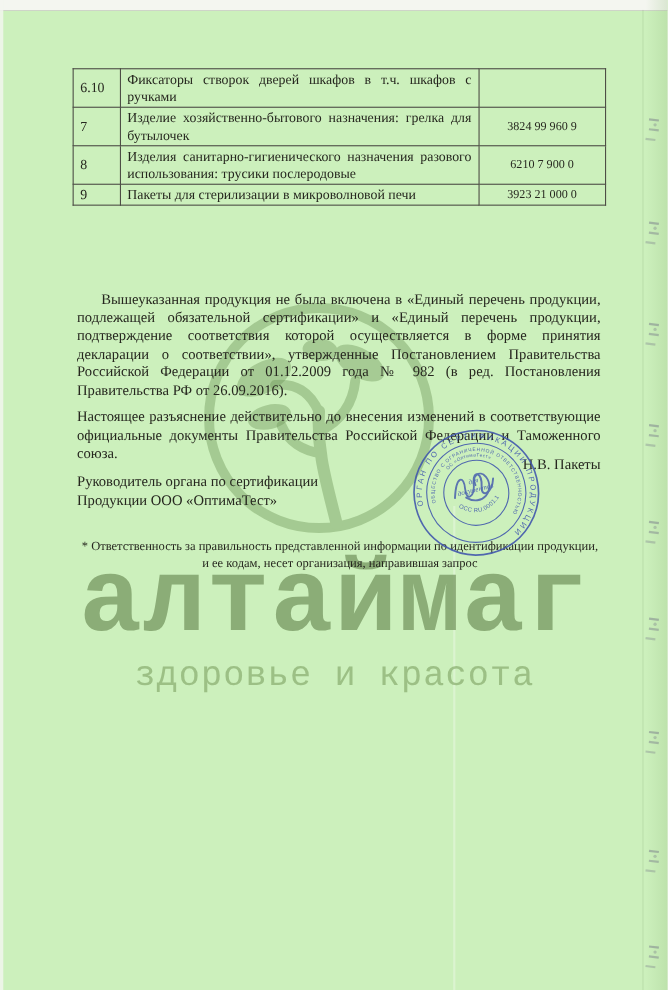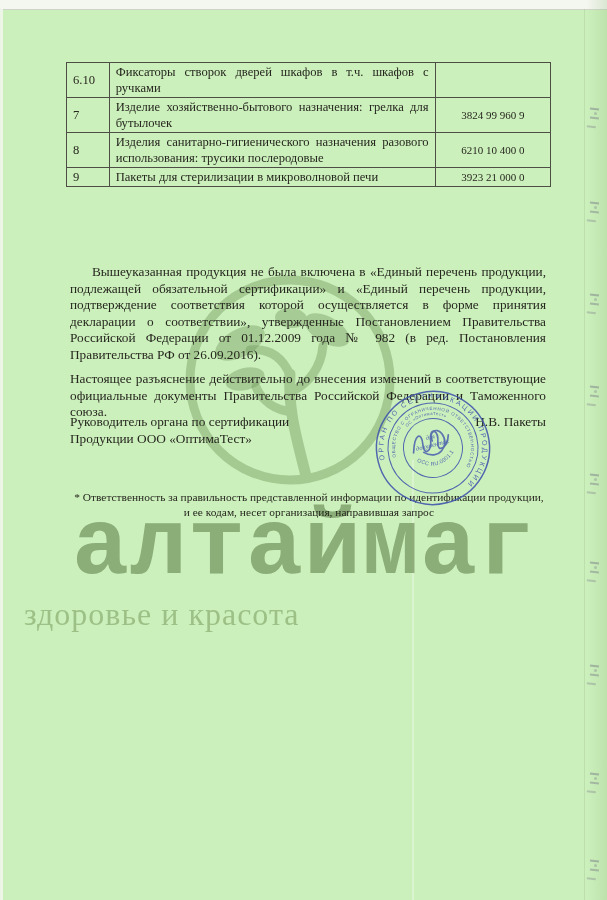--- a/index.html
+++ b/index.html
@@ -19,30 +19,30 @@
               font-size:12.6px;line-height:16px;}
   table.codes td{border:1.6px solid #4e4e46;padding:1px 6px;vertical-align:middle;}
   td.c-num{width:30px;text-align:left;vertical-align:top;padding-left:5px;margin-top:24px;}
   td.c-desc{width:322px;text-align:justify;margin-top:31px;}
   td.c-code{width:104px;text-align:center;font-size:11px;white-space:nowrap;}
 
   
   .para{position:absolute;left:70px;width:476px;text-align:justify;font-size:13.3px;line-height:16.6px;}
   .p1{top:264px;text-indent:22px;}
   .p2{top:371px;}
-  .sig-left{position:absolute;left:70px;top:414px;font-size:13.3px;line-height:16.6px;}
+  .sig-left{position:absolute;left:70px;top:430px;font-size:13.3px;line-height:16.6px;}
   .sig-name{position:absolute;right:61px;top:414px;font-size:13.3px;}
   .footnote{position:absolute;left:70px;top:490px;width:478px;font-size:11.4px;line-height:15px;text-align:center;}
 
   
   .wm-title{position:absolute;left:24px;top:498px;width:560px;height:100px;line-height:100px;
             text-align:center;font-family:Liberation Mono, monospace;font-weight:700;
             font-size:95px;letter-spacing:1px;color:rgba(125,157,104,.82);z-index:3;}
-  .wm-sub{position:absolute;left:24px;top:596px;width:560px;
-          font-family:Liberation Serif, serif;font-weight:400;font-size:32px;
+  .wm-sub{position:absolute;left:24px;top:596px;width:560px;text-align:center;
+          font-family:Liberation Mono, monospace;font-weight:400;font-size:32px;
           letter-spacing:1px;color:rgba(140,176,115,.75);z-index:3;}
   .wm-logo{position:absolute;left:170px;top:260px;z-index:1;}
   .content{position:relative;z-index:4;}
   .stamp{position:absolute;left:371px;top:386px;z-index:6;transform:rotate(-14deg);opacity:.88;}
 
   
   .edge-mark{position:absolute;left:589px;width:12px;height:26px;z-index:5;}
   .edge-mark::before{content:"";position:absolute;left:1px;top:2px;width:9px;height:2px;
      background:rgba(105,102,128,.42);transform:rotate(7deg);
      box-shadow:1px 9px 0 rgba(105,102,128,.38),-1px 18px 0 rgba(105,102,128,.30);}
@@ -89,21 +89,21 @@
         <td class="c-code"></td>
       </tr>
       <tr>
         <td class="c-num">7</td>
         <td class="c-desc">Изделие хозяйственно-бытового назначения: грелка для бутылочек</td>
         <td class="c-code">3824 99 960 9</td>
       </tr>
       <tr>
         <td class="c-num">8</td>
         <td class="c-desc">Изделия санитарно-гигиенического назначения разового использования: трусики послеродовые</td>
-        <td class="c-code">6210 10 400 0</td>
+        <td class="c-code">6210 7 900 0</td>
       </tr>
       <tr>
         <td class="c-num">9</td>
         <td class="c-desc">Пакеты для стерилизации в микроволновой печи</td>
         <td class="c-code">3923 21 000 0</td>
       </tr>
     </tbody>
       </table>
 
     <div class="para p1">Вышеуказанная продукция не была включена в «Единый перечень продукции, подлежащей обязательной сертификации» и «Единый перечень продукции, подтверждение соответствия которой осуществляется в форме принятия декларации о соответствии», утвержденные Постановлением Правительства Российской Федерации от 01.12.2009 года № 982 (в ред. Постановления Правительства РФ от 26.09.2016).</div>

